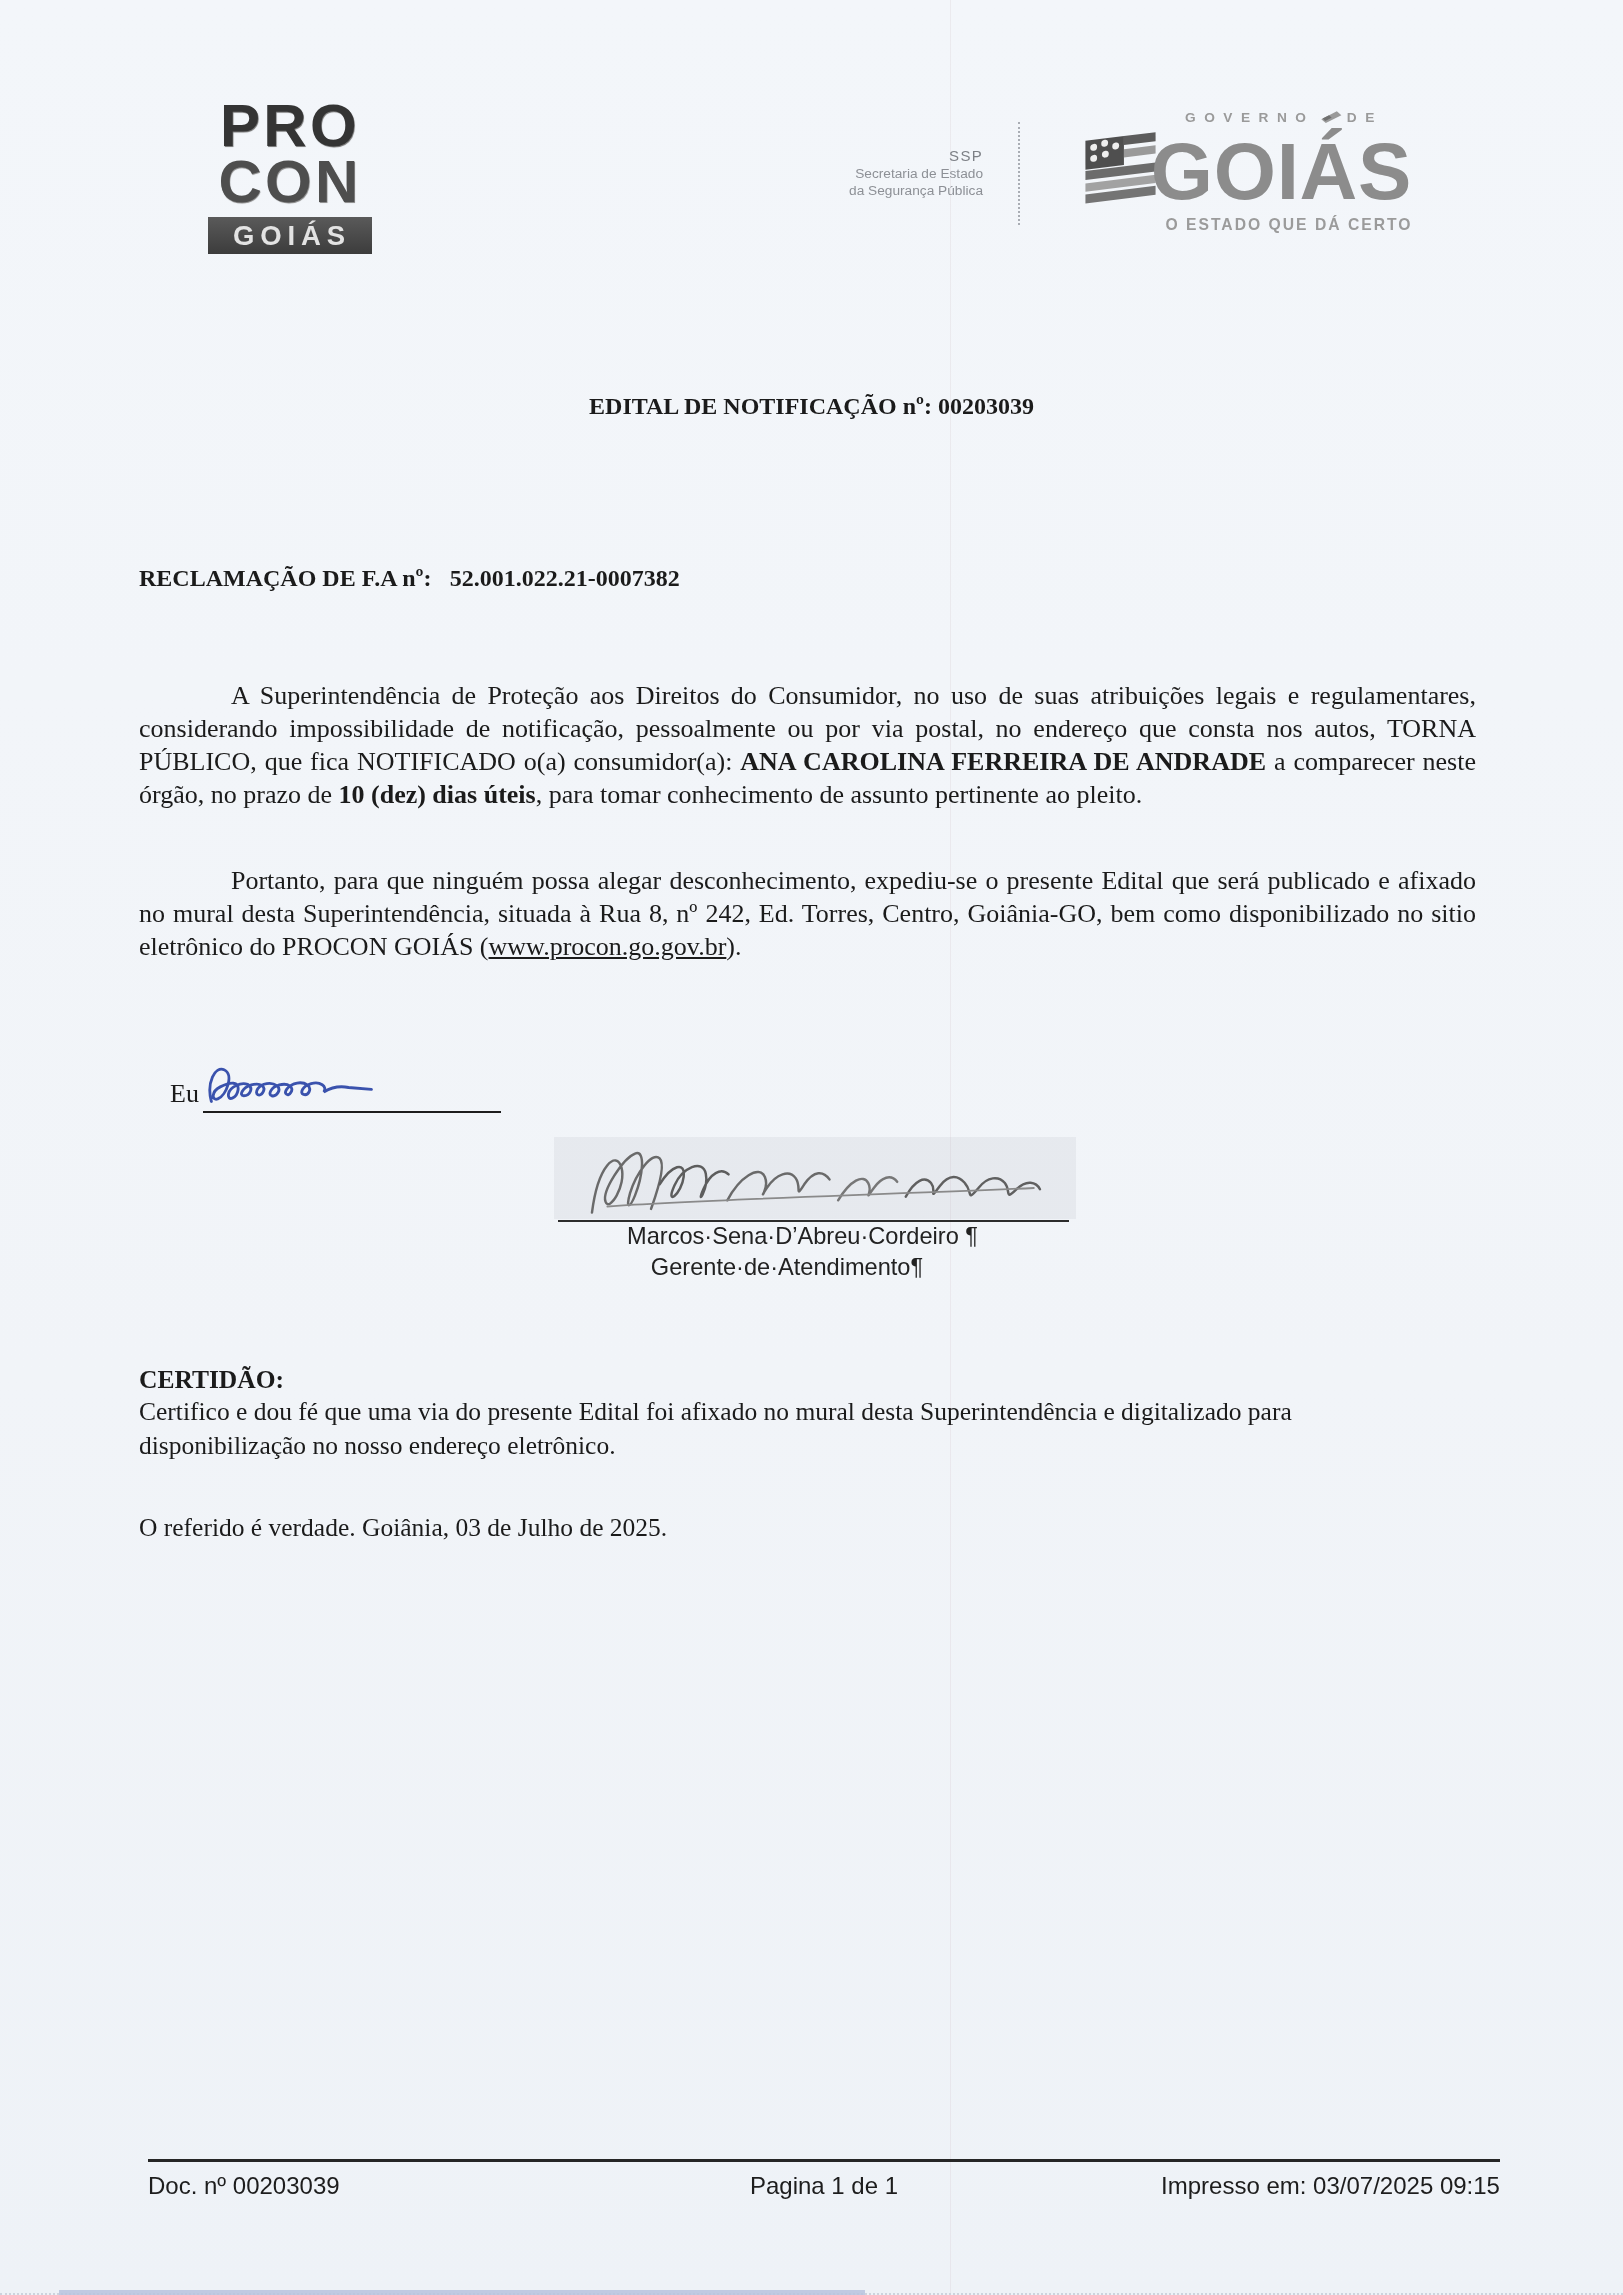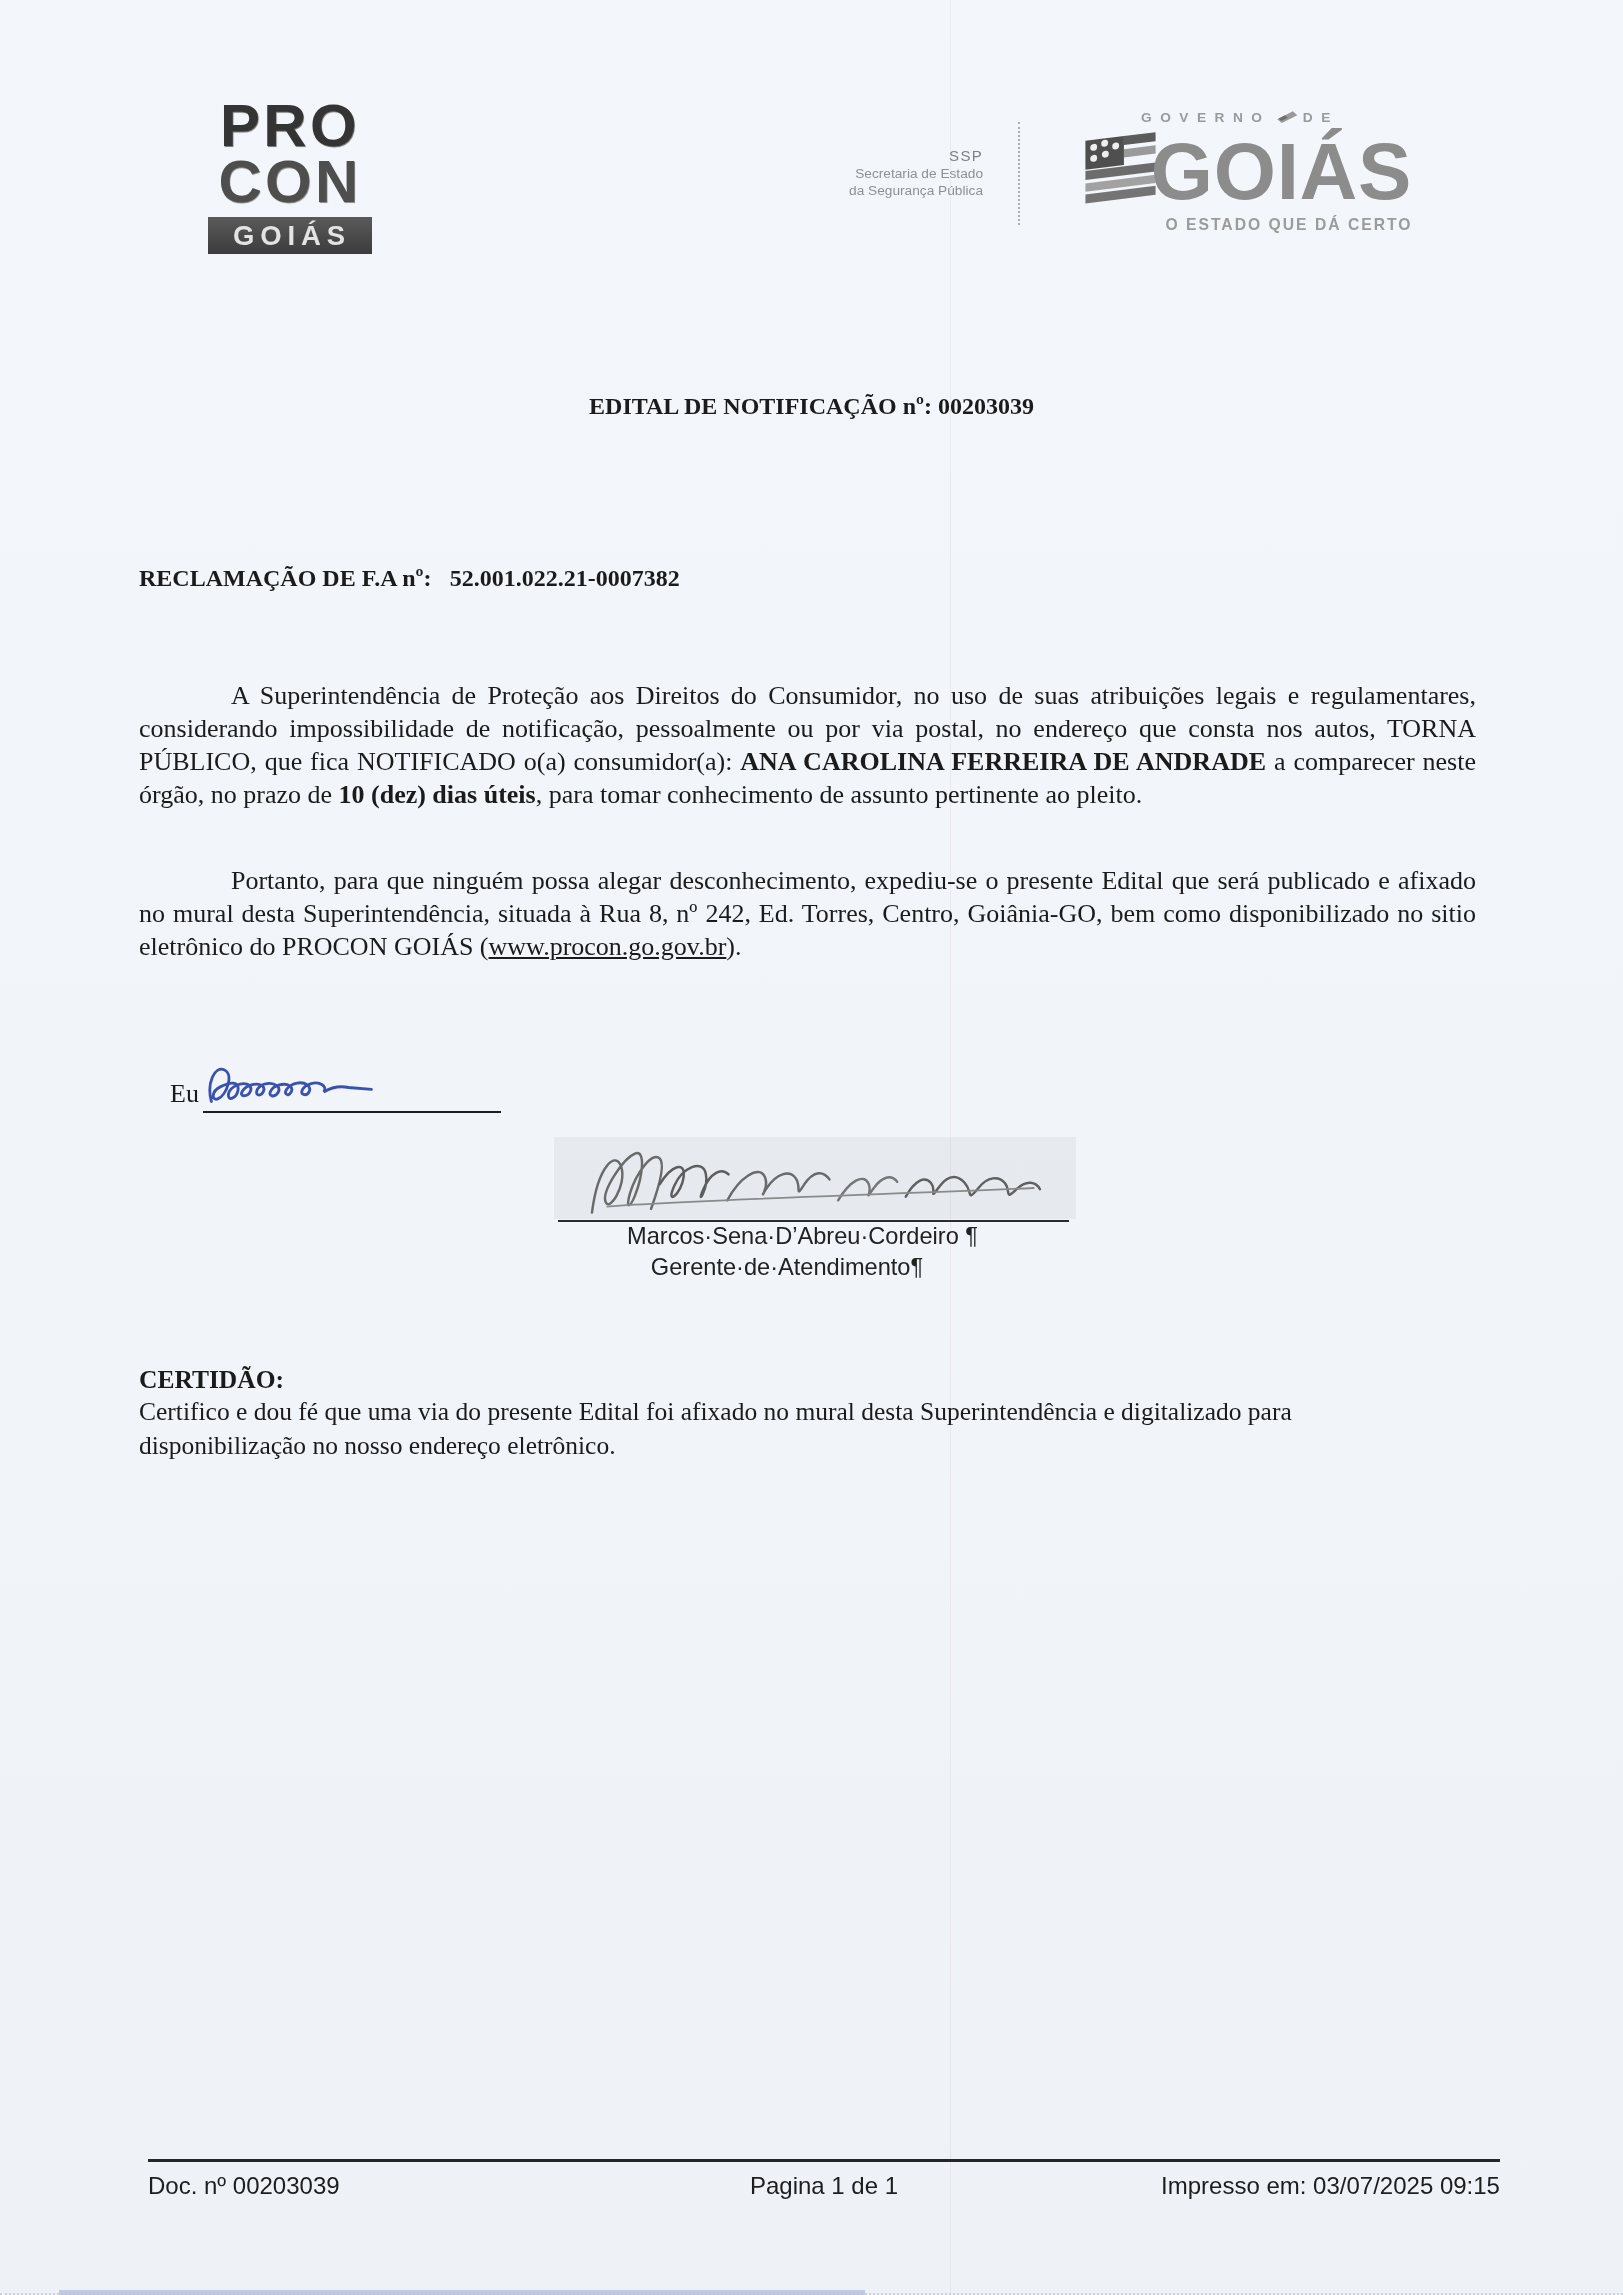--- a/index.html
+++ b/index.html
@@ -18,21 +18,21 @@
   .procon .l1{font-size:60px;letter-spacing:3.3px;color:#343434;text-shadow:0.7px 0.7px 0.7px #777;}
   .procon .l2{font-size:60px;letter-spacing:3.3px;color:#4e4e4e;margin-top:-3.9px;text-shadow:0.7px 0.7px 0.7px #8a8a8a;}
   .procon .box{margin-top:5.2px;background:linear-gradient(180deg,#5a5a5a,#3c3c3c);color:#e3e3e3;
                font-size:27.5px;font-weight:800;letter-spacing:5.9px;padding:5.2px 0 3.9px 3.9px;}
   .ssp{position:absolute;left:812px;top:147px;width:171px;text-align:right;
        font-family:"Liberation Sans","DejaVu Sans",sans-serif;color:#8d9096;line-height:17.7px;font-size:13.7px;}
   .ssp .acr{font-weight:normal;font-size:15px;color:#7d8086;letter-spacing:1.3px;}
   .hdr-divider{position:absolute;left:1018px;top:122px;height:103px;width:0;border-left:2px dotted #a9adb4;}
   .govlogo{position:absolute;left:1081px;top:110px;width:353px;
            font-family:"Liberation Sans","DejaVu Sans",sans-serif;color:#8f8f8f;}
-  .gov-kicker{margin-left:60px;font-size:13.7px;font-weight:bold;letter-spacing:8.5px;color:#9a9a9a;display:flex;align-items:center;gap:5.2px;}
+  .gov-kicker{margin-left:104px;font-size:13.7px;font-weight:bold;letter-spacing:8.5px;color:#9a9a9a;display:flex;align-items:center;gap:5.2px;}
   .gov-row{display:flex;align-items:flex-end;margin-top:1.3px;}
   .gov-name{font-size:80px;font-weight:900;letter-spacing:0.7px;color:#8c8c8c;line-height:1;margin-left:-9.2px;}
   .gov-slogan{margin-left:63px;margin-top:3.9px;font-size:15.7px;font-weight:bold;letter-spacing:2px;color:#9b9b9b;text-align:center;}
   
   .title{position:absolute;left:0;top:377px;width:1623px;text-align:center;
          font-size:24px;font-weight:bold;}
   .reclamacao{position:absolute;left:139px;top:565px;font-size:24px;font-weight:bold;}
   .reclamacao .num{margin-left:18.3px;}
   .para{position:absolute;left:139px;width:1337px;font-size:26px;line-height:33px;
         text-align:justify;}
@@ -149,20 +149,21 @@
       <path d="M430,98 C450,65 471,55 479,70 C487,85 470,102 488,78 C501,60 516,55 526,68" fill="none" stroke="#777777" stroke-width="4" stroke-linecap="round"></path>
       <path d="M540,92 C555,65 571,58 581,70 C591,82 576,100 595,75 C611,54 626,58 636,70 C649,84 638,102 658,78 C673,59 691,58 701,70 C711,82 700,100 720,80 C736,64 752,68 758,80" fill="none" stroke="#606060" stroke-width="4" stroke-linecap="round"></path>
       <path d="M55,108 C220,96 480,90 748,78" fill="none" stroke="#8a8a8a" stroke-width="3" stroke-linecap="round"></path>
     </svg>
   </div>
   <div class="name-line">Marcos·Sena·D’Abreu·Cordeiro ¶</div>
   <div class="role-line">Gerente·de·Atendimento¶</div>
 
   <div class="cert-heading">CERTIDÃO:</div>
   <div class="cert-body">Certifico e dou fé que uma via do presente Edital foi afixado no mural desta Superintendência e digitalizado para disponibilização  no nosso endereço eletrônico.</div>
+  <div class="cert-closing">O referido é verdade. Goiânia, 03 de Julho de 2025.</div>
 
   <div class="footer-rule"></div>
   <div class="footer">
     <div class="fc-left">Doc. nº 00203039</div>
     <div class="fc-center">Pagina 1 de 1</div>
     <div class="fc-right">Impresso em: 03/07/2025 09:15</div>
   </div>
 
   <div class="scan-edge"></div>
   <div class="bottom-strip"></div>

